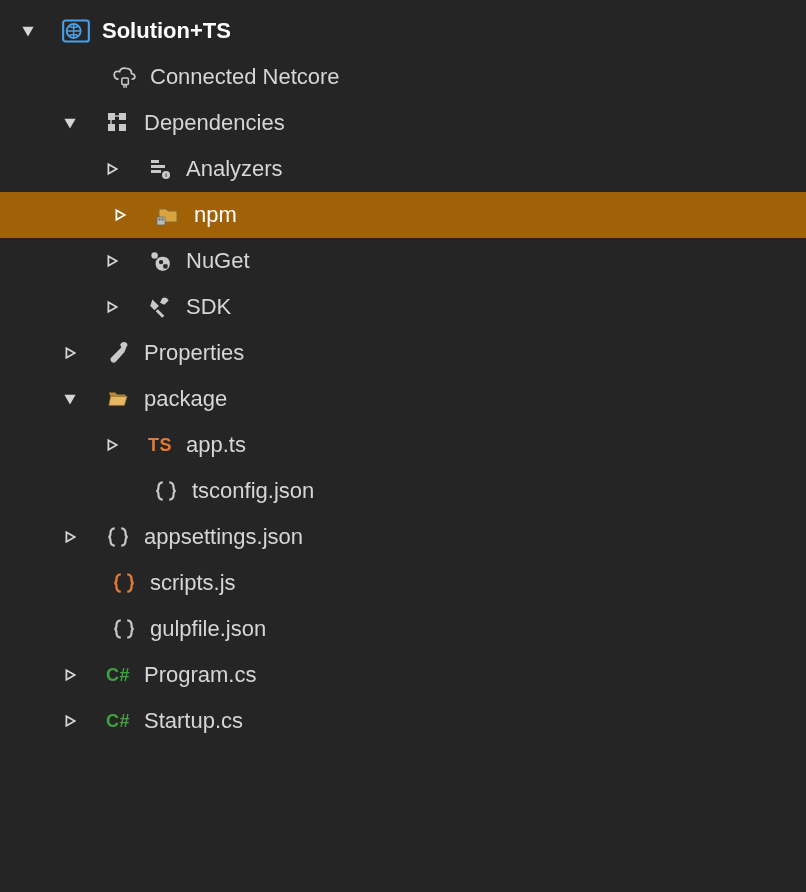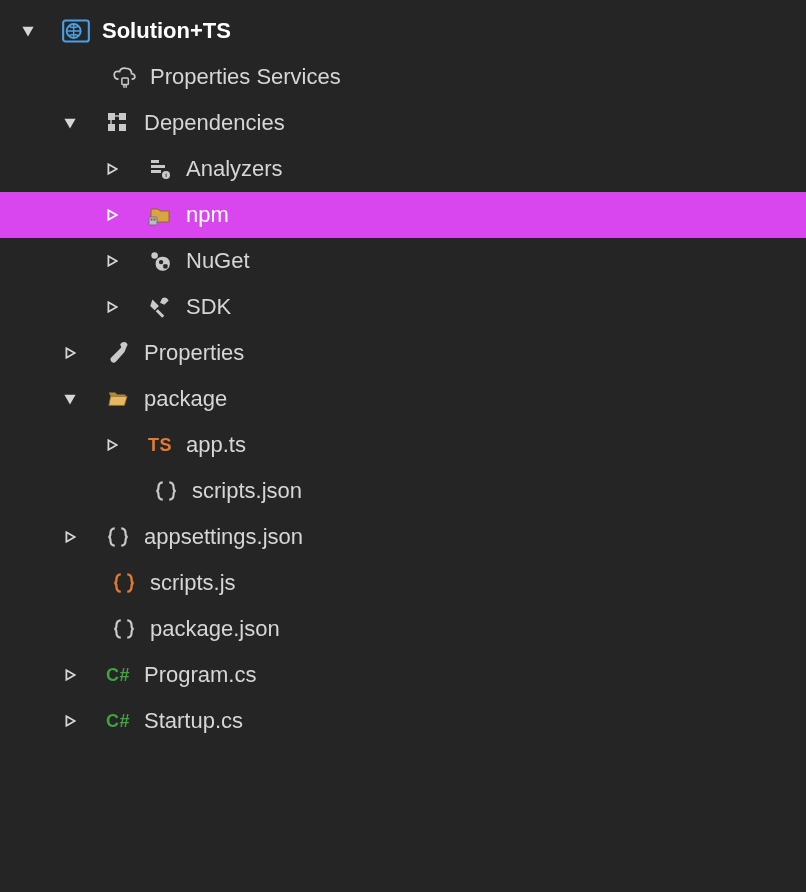--- a/index.html
+++ b/index.html
@@ -14,22 +14,23 @@
   }
   .tree { padding-top: 8px; }
   .row {
     display: flex;
     align-items: center;
     height: 46px;
     width: 100%;
     white-space: nowrap;
   }
   .row.selected {
-    background: #d946ef;
+    background: #a16207;
     color: #ffffff;
+    padding-left: 8px;
   }
   .arrow {
     width: 20px;
     height: 20px;
     display: flex;
     align-items: center;
     justify-content: center;
     flex: 0 0 auto;
     margin-right: 8px;
   }
@@ -89,21 +90,21 @@
   <div class="row">
     <span class="spacer" style="width:108px"></span>
     <span class="icon">
       <svg viewBox="0 0 24 24" width="26" height="26">
         <path d="M7 14 Q3 14 3 10 Q3 6 8 7 Q9 3 14 4 Q19 4 19 9 Q22 9 22 12 Q22 14 19 14" fill="none" stroke="#c9c9c9" stroke-width="1.6"></path>
         <rect x="10" y="13" width="6" height="6" rx="1" fill="none" stroke="#c9c9c9" stroke-width="1.4"></rect>
         <line x1="12" y1="19" x2="12" y2="22" stroke="#c9c9c9" stroke-width="1.4"></line>
         <line x1="14" y1="19" x2="14" y2="22" stroke="#c9c9c9" stroke-width="1.4"></line>
       </svg>
     </span>
-    <span class="label">Properties Services</span>
+    <span class="label">Connected Netcore</span>
   </div>
 
   <div class="row">
     <span class="spacer" style="width:60px"></span>
     <span class="arrow">
       <svg width="14" height="14" viewBox="0 0 10 10">
           <path d="M1 2 L9 2 L5 9 Z" fill="#d6d6d6"></path>
         </svg>
     </span>
     <span class="spacer" style="width:14px"></span>
@@ -242,21 +243,21 @@
   </div>
 
   <div class="row">
     <span class="spacer" style="width:150px"></span>
     <span class="icon">
       <svg viewBox="0 0 24 24" width="26" height="26">
         <path d="M9 4 Q5 4 5 9 Q5 12 3 12 Q5 12 5 15 Q5 20 9 20" fill="none" stroke="#c9c9c9" stroke-width="2"></path>
         <path d="M15 4 Q19 4 19 9 Q19 12 21 12 Q19 12 19 15 Q19 20 15 20" fill="none" stroke="#c9c9c9" stroke-width="2"></path>
       </svg>
     </span>
-    <span class="label">scripts.json</span>
+    <span class="label">tsconfig.json</span>
   </div>
 
   <div class="row">
     <span class="spacer" style="width:60px"></span>
     <span class="arrow">
       <svg width="12" height="14" viewBox="0 0 10 10">
           <path d="M2 1 L9 5 L2 9 Z" fill="none" stroke="#d6d6d6" stroke-width="1.5"></path>
         </svg>
     </span>
     <span class="spacer" style="width:14px"></span>
@@ -281,21 +282,21 @@
   </div>
 
   <div class="row">
     <span class="spacer" style="width:108px"></span>
     <span class="icon">
       <svg viewBox="0 0 24 24" width="26" height="26">
         <path d="M9 4 Q5 4 5 9 Q5 12 3 12 Q5 12 5 15 Q5 20 9 20" fill="none" stroke="#c9c9c9" stroke-width="2"></path>
         <path d="M15 4 Q19 4 19 9 Q19 12 21 12 Q19 12 19 15 Q19 20 15 20" fill="none" stroke="#c9c9c9" stroke-width="2"></path>
       </svg>
     </span>
-    <span class="label">package.json</span>
+    <span class="label">gulpfile.json</span>
   </div>
 
   <div class="row">
     <span class="spacer" style="width:60px"></span>
     <span class="arrow">
       <svg width="12" height="14" viewBox="0 0 10 10">
           <path d="M2 1 L9 5 L2 9 Z" fill="none" stroke="#d6d6d6" stroke-width="1.5"></path>
         </svg>
     </span>
     <span class="spacer" style="width:14px"></span>

